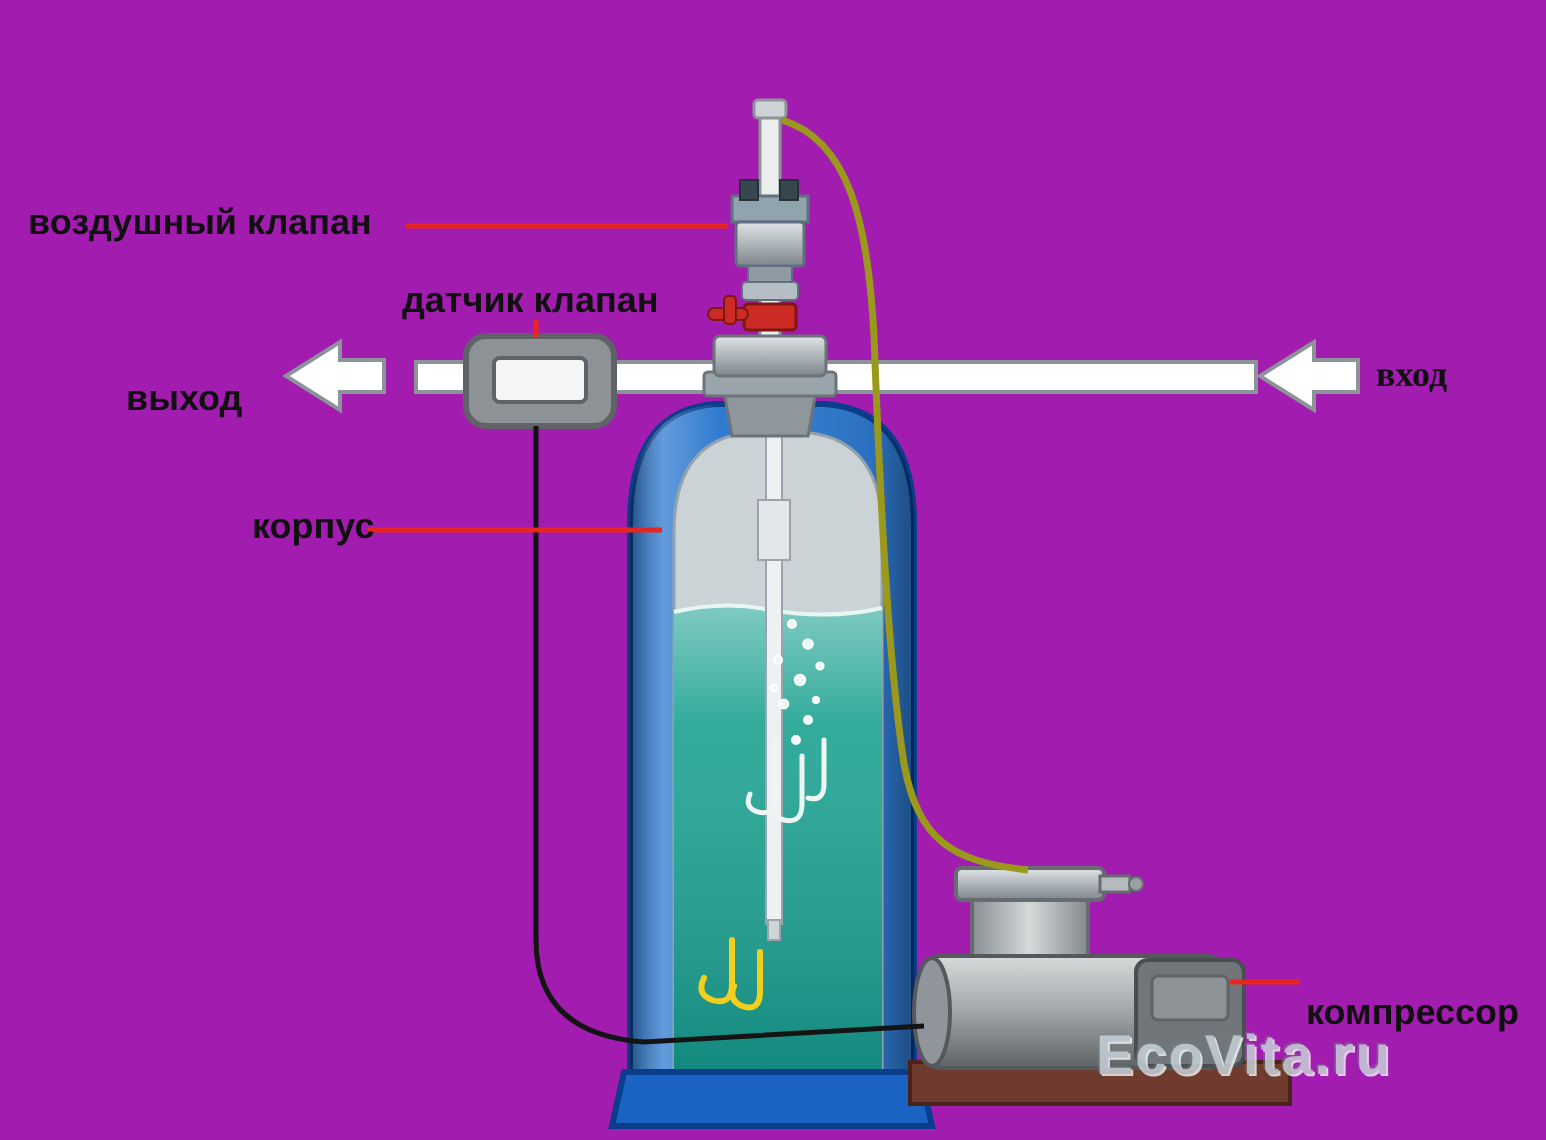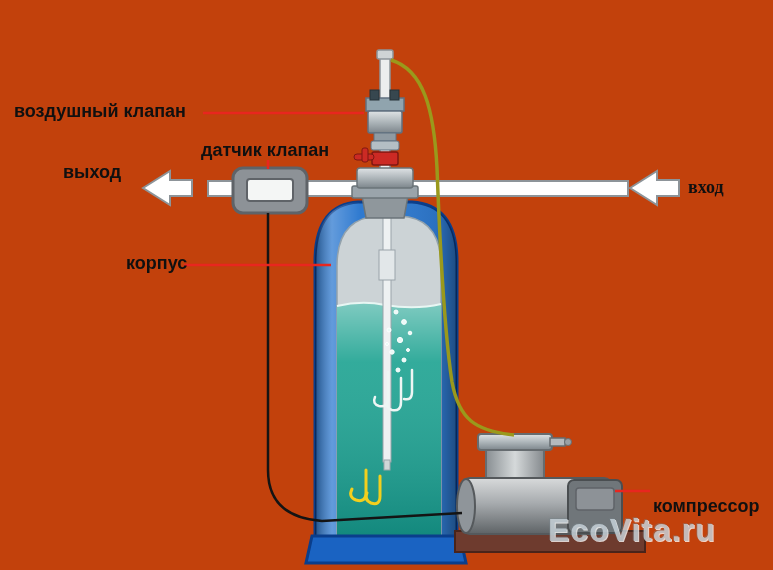--- a/index.html
+++ b/index.html
@@ -1,33 +1,33 @@
 <!DOCTYPE html>
 <html><head>
 <meta charset="utf-8">
 <style>
   html,body { margin:0; padding:0; background:#ffffff; }
   .canvas {
-    position:relative; width:773px; height:570px; background:#c2410c;
+    position:relative; width:773px; height:570px; background:#a21caf;
     font-family:"Liberation Sans", sans-serif; overflow:hidden;
   }
   .canvas svg { position:absolute; left:0; top:0; }
   .label {
     position:absolute; font-weight:bold; font-size:18px; color:#101010;
     white-space:nowrap; line-height:1.15;
   }
   .lbl-air-valve   { left:14px;  top:101px; }
   .lbl-flow-sensor { left:201px; top:140px; }
-  .lbl-outlet      { left:63px;  top:162px; }
+  .lbl-outlet      { left:63px;  top:189px; }
   .lbl-inlet       { left:688px; top:177px;font-family:Liberation Serif, serif; }
   .lbl-housing     { left:126px; top:253px; }
   .lbl-compressor  { left:653px; top:496px; }
   .watermark {
     position:absolute; left:548px; top:512px;
-    font-size:32px; font-weight:bold; letter-spacing:1px;
+    font-size:28px; font-weight:bold; letter-spacing:1px;
     color:#c6d1d8; opacity:0.85;
     text-shadow:1px 1px 0 rgba(255,255,255,0.9), -1px -1px 0 rgba(120,132,140,0.45);
   }
 </style>
 </head>
 <body>
 
 <div class="canvas">
 
   <svg width="773" height="570" viewBox="0 0 773 570">

